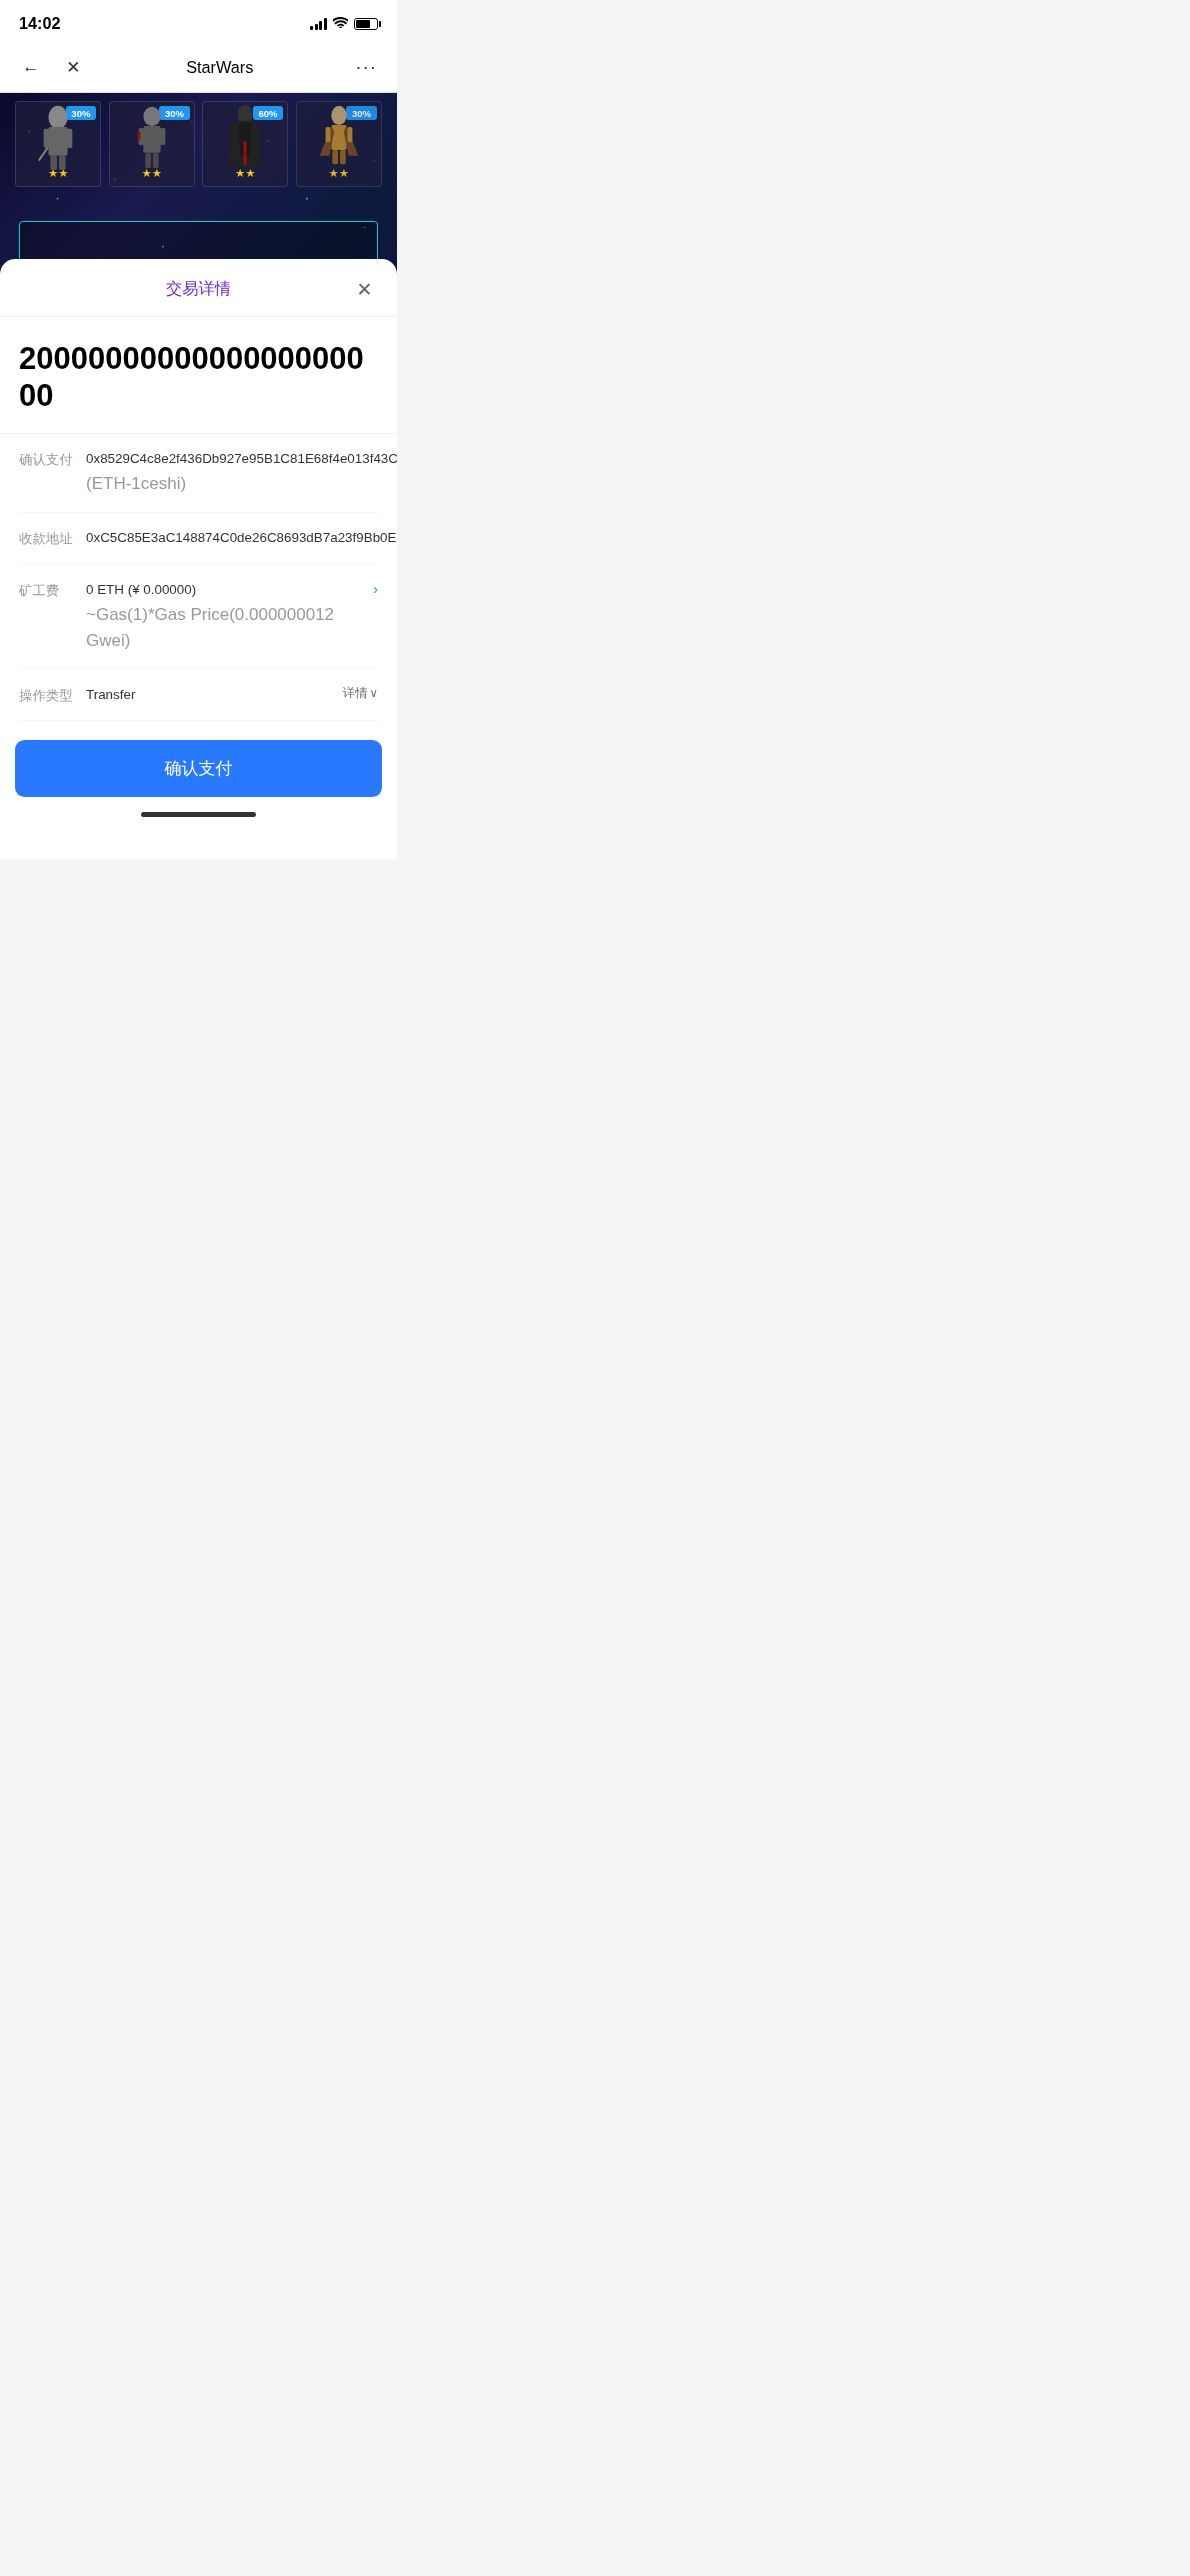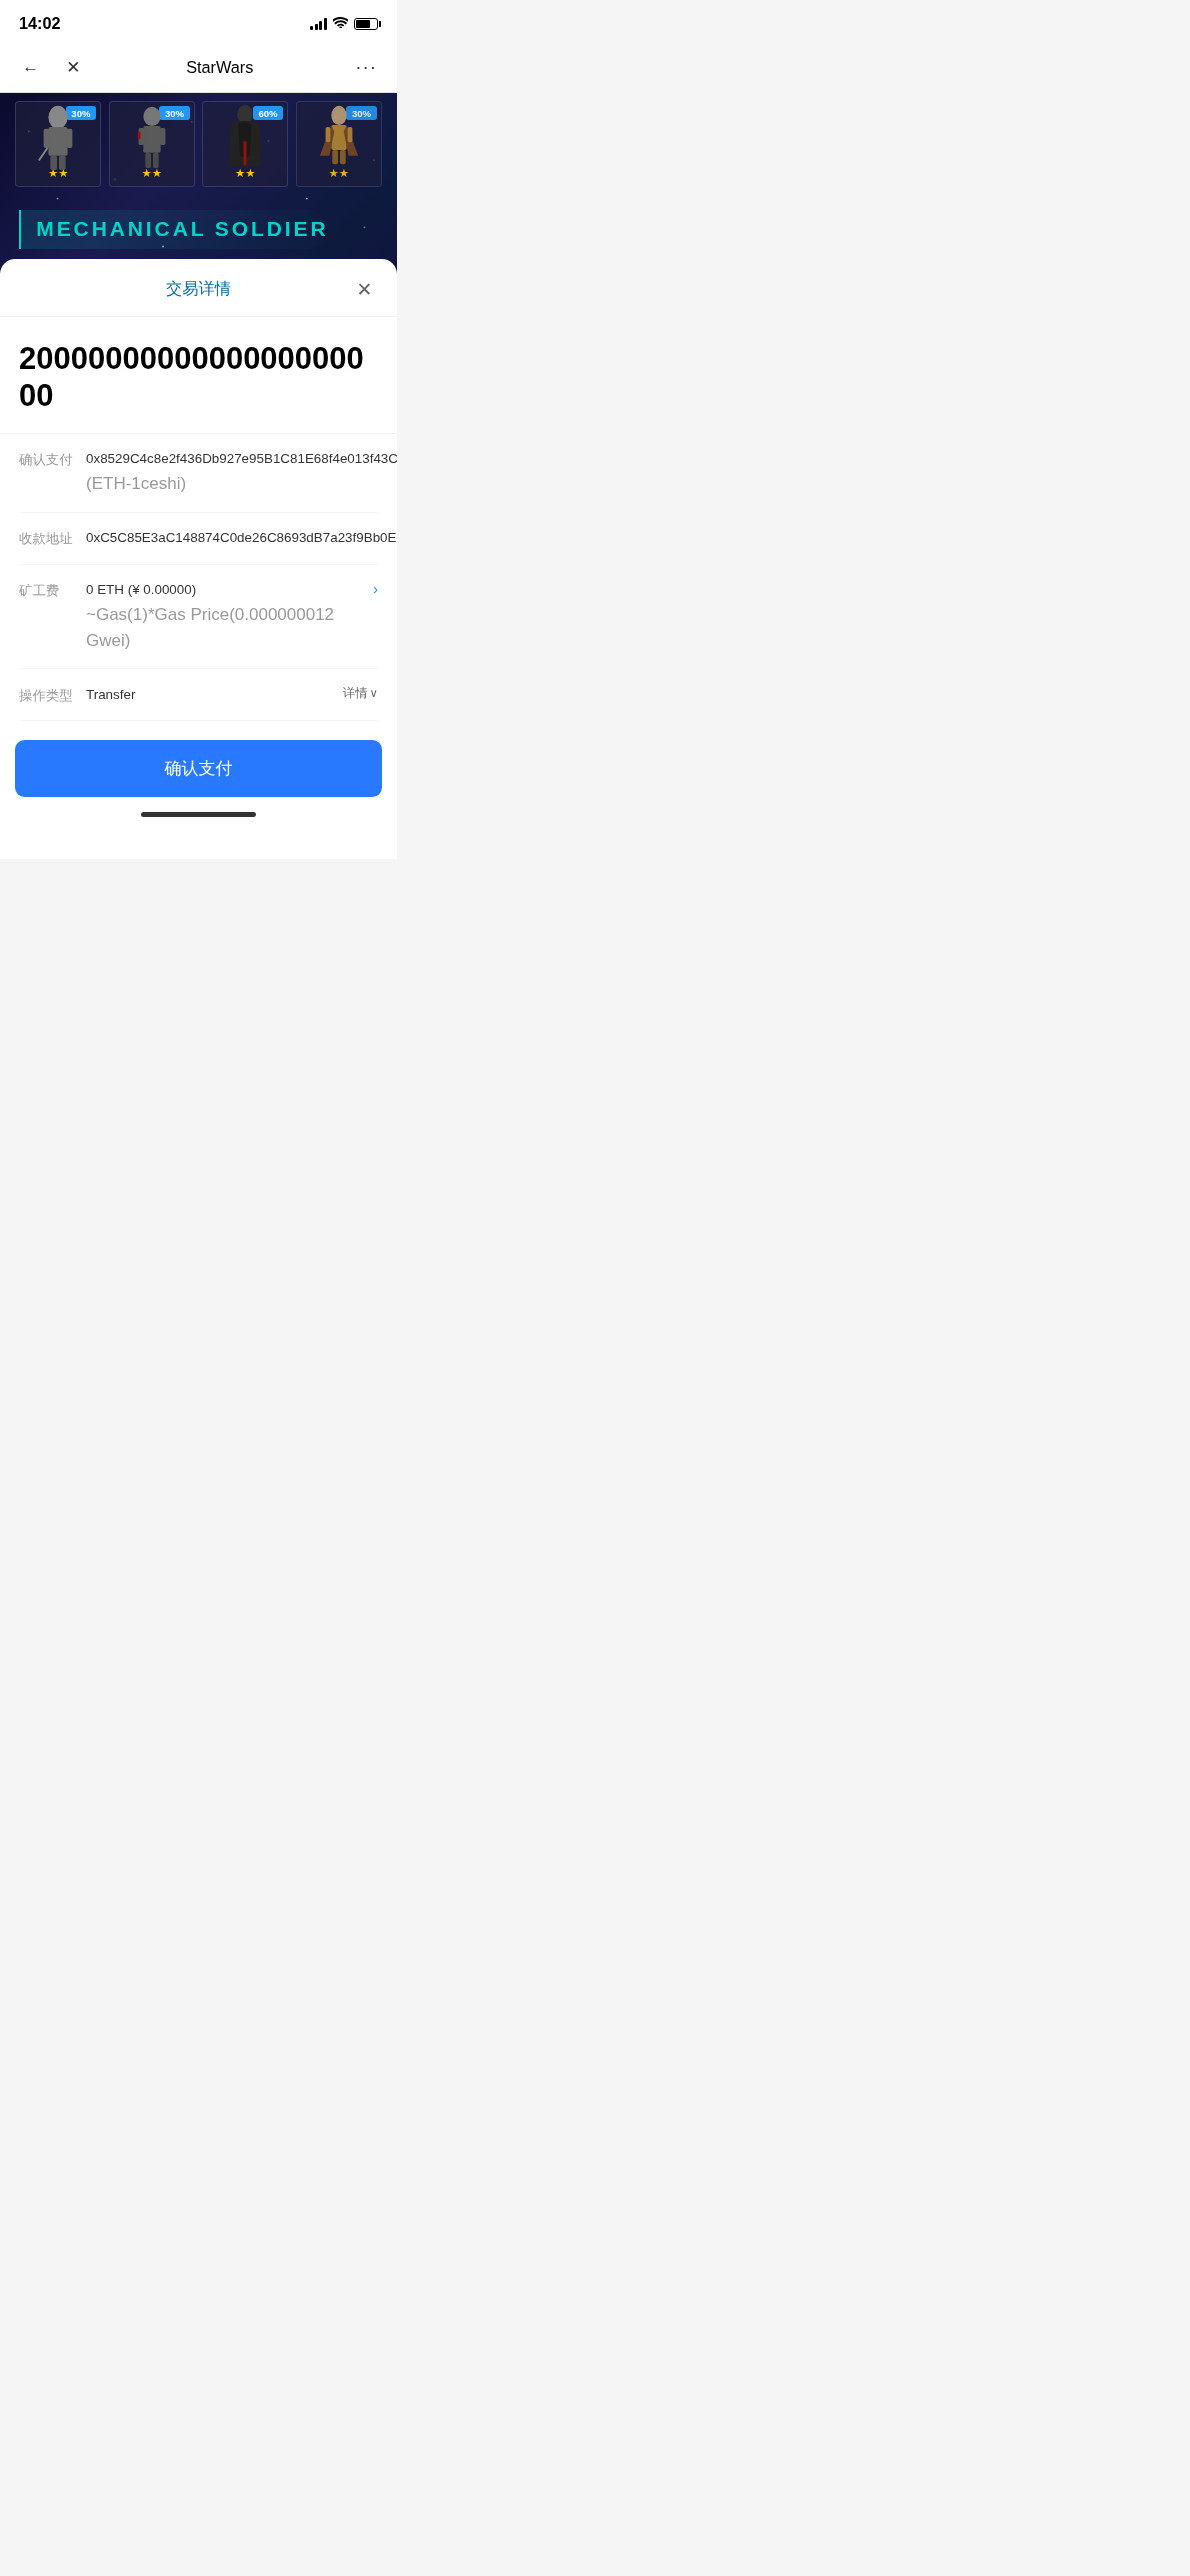--- a/index.html
+++ b/index.html
@@ -276,21 +276,21 @@
       align-items: center;
       justify-content: center;
       position: relative;
       padding: 19px 19px 0;
       border-bottom: 1px solid #f0f0f0;
       padding-bottom: 15.3px;
     }
     .sheet-title {
       font-size: 16.3px;
       font-weight: 500;
-      color: #0369a1;
+      color: #6d28d9;
     }
     .sheet-close {
       position: absolute;
       right: 19px;
       top: 17px;
       font-size: 19px;
       color: #666;
       cursor: pointer;
       width: 27px;
       height: 27px;
@@ -511,21 +511,20 @@
           <rect x="34" y="25" width="5" height="16" rx="2" fill="#c8860a"></rect>
           <rect x="18" y="49" width="6" height="15" rx="2" fill="#a06000"></rect>
           <rect x="26" y="49" width="6" height="15" rx="2" fill="#a06000"></rect>
         </svg>
       </div>
       <div class="char-stars">★★</div>
     </div>
   </div>
 
   <div class="game-bottom">
-    <div class="mechanical-soldier-label">MECHANICAL SOLDIER</div>
     <div class="game-box"></div>
   </div>
 </div>
 
 <div class="bottom-sheet-overlay">
   <div class="bottom-sheet">
 
     <div class="sheet-header">
       <span class="sheet-title">交易详情</span>
       <div class="sheet-close">✕</div>

